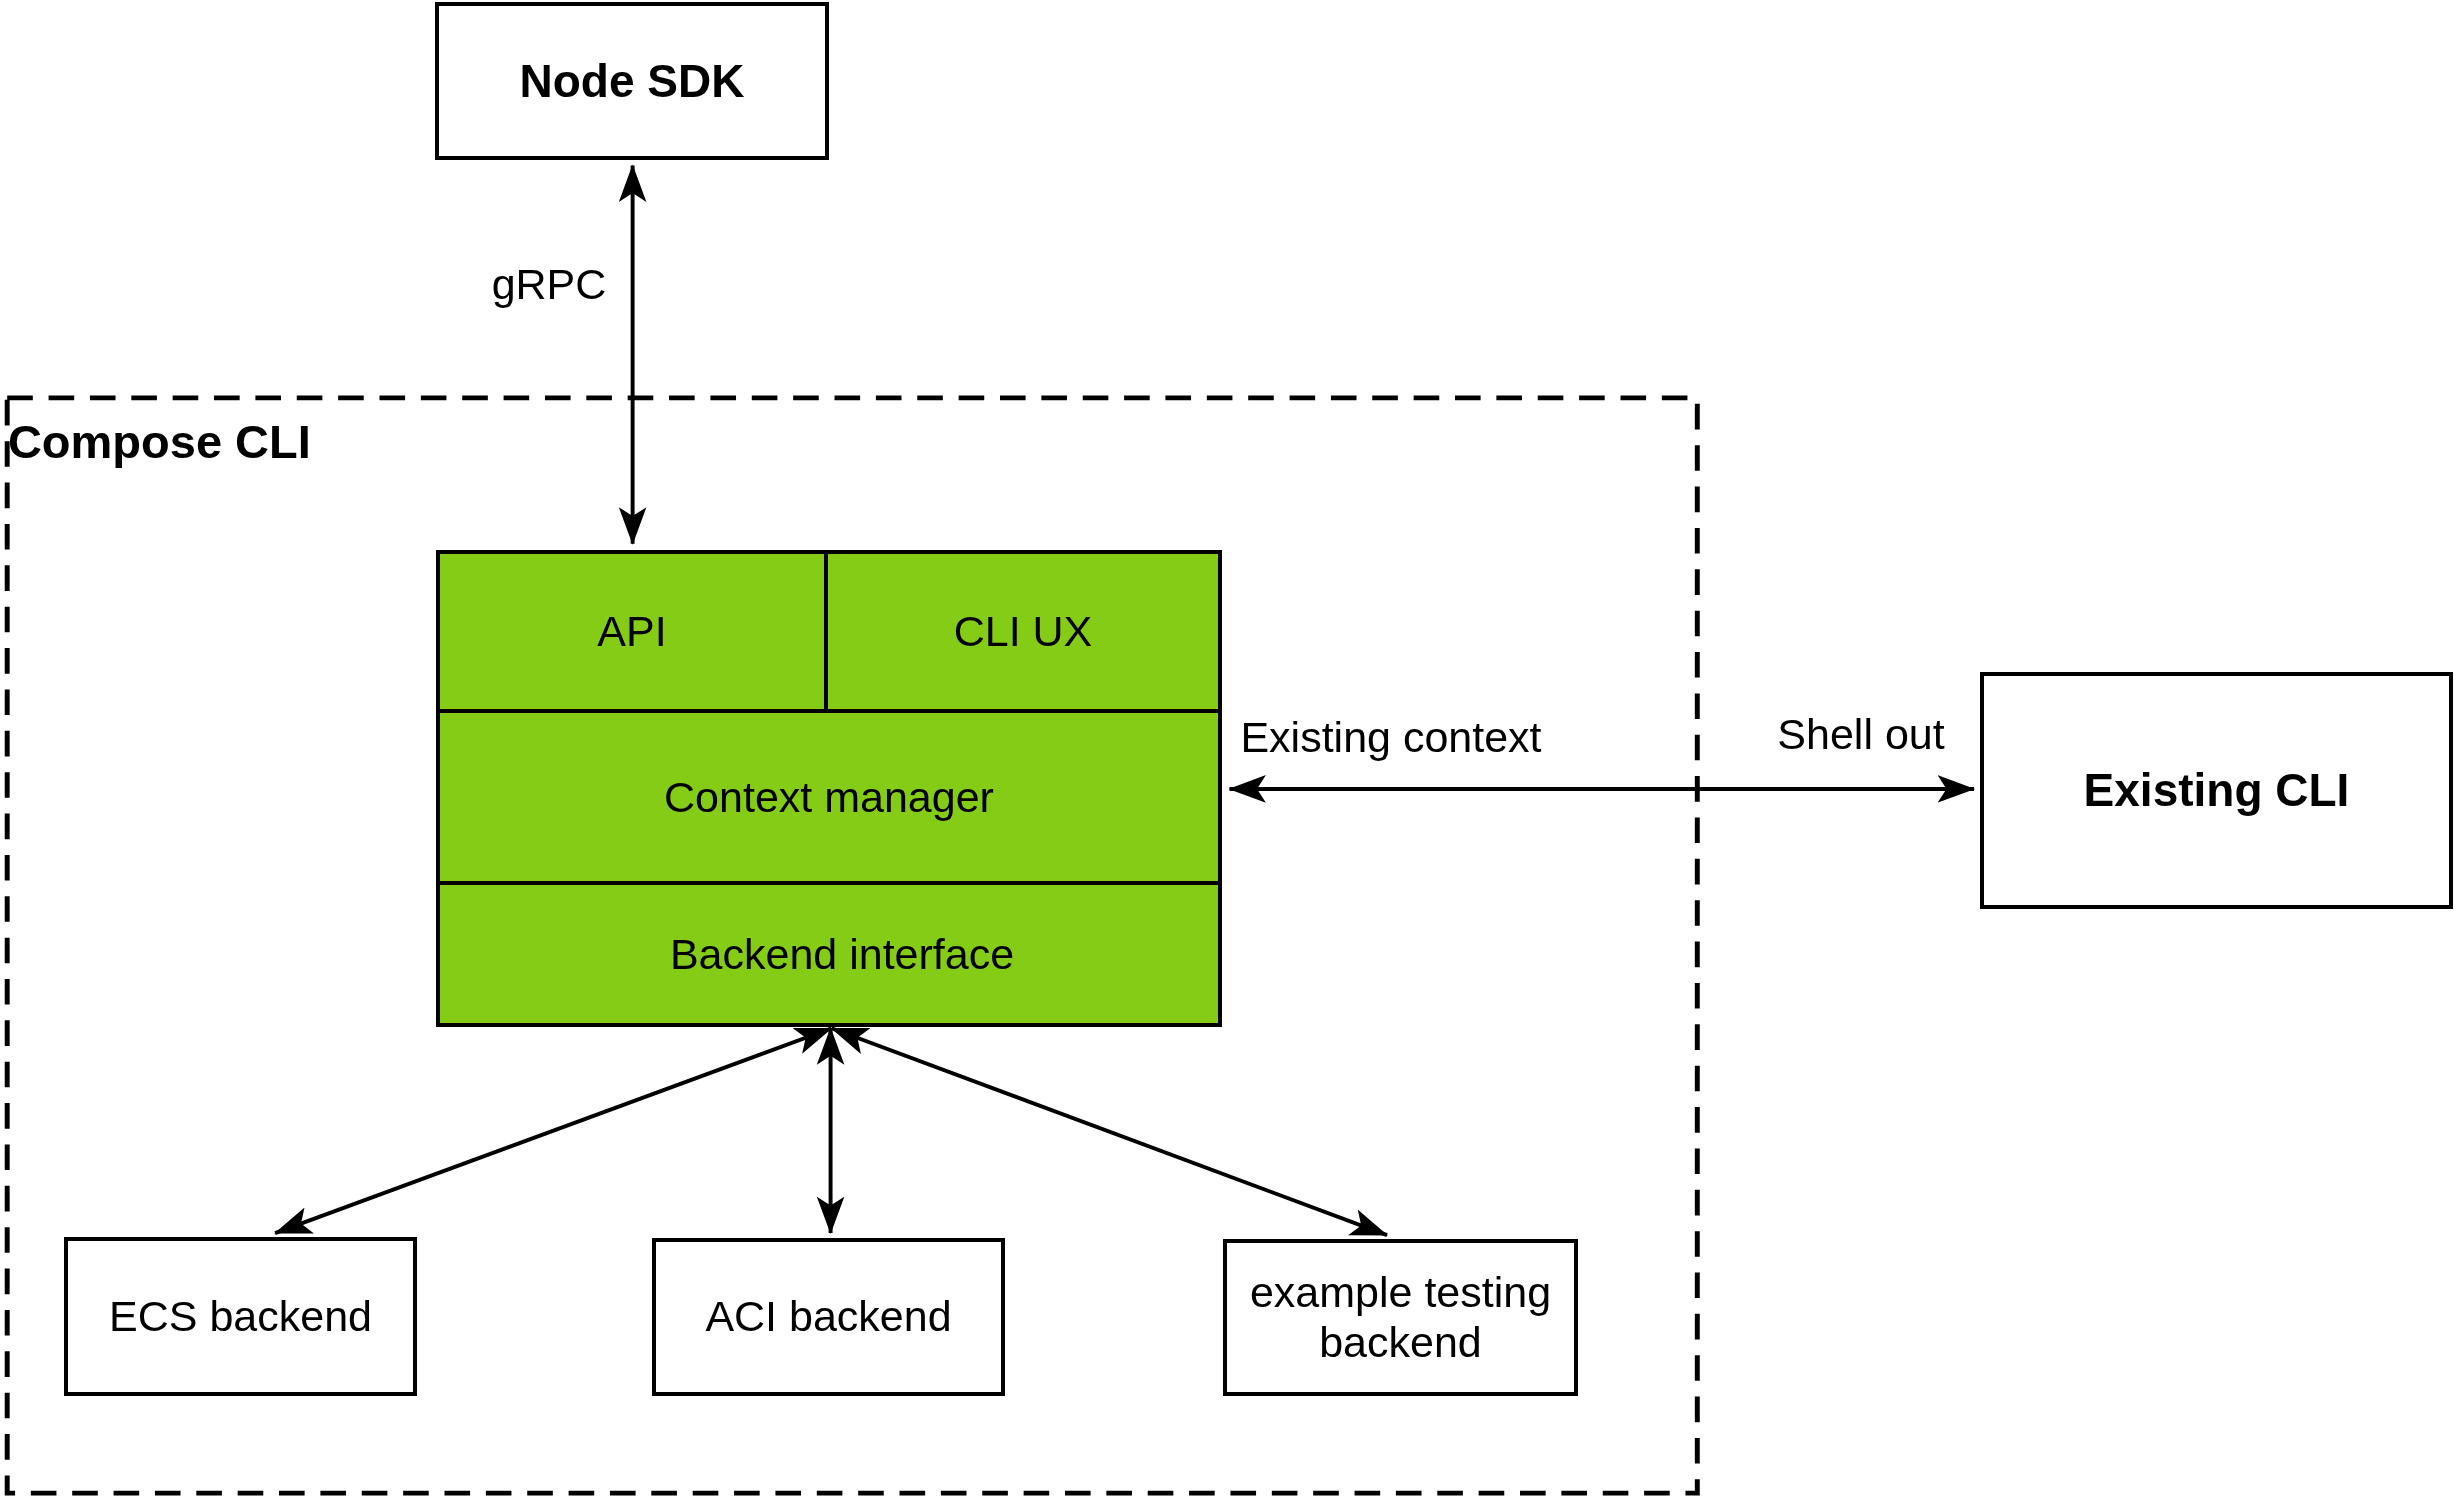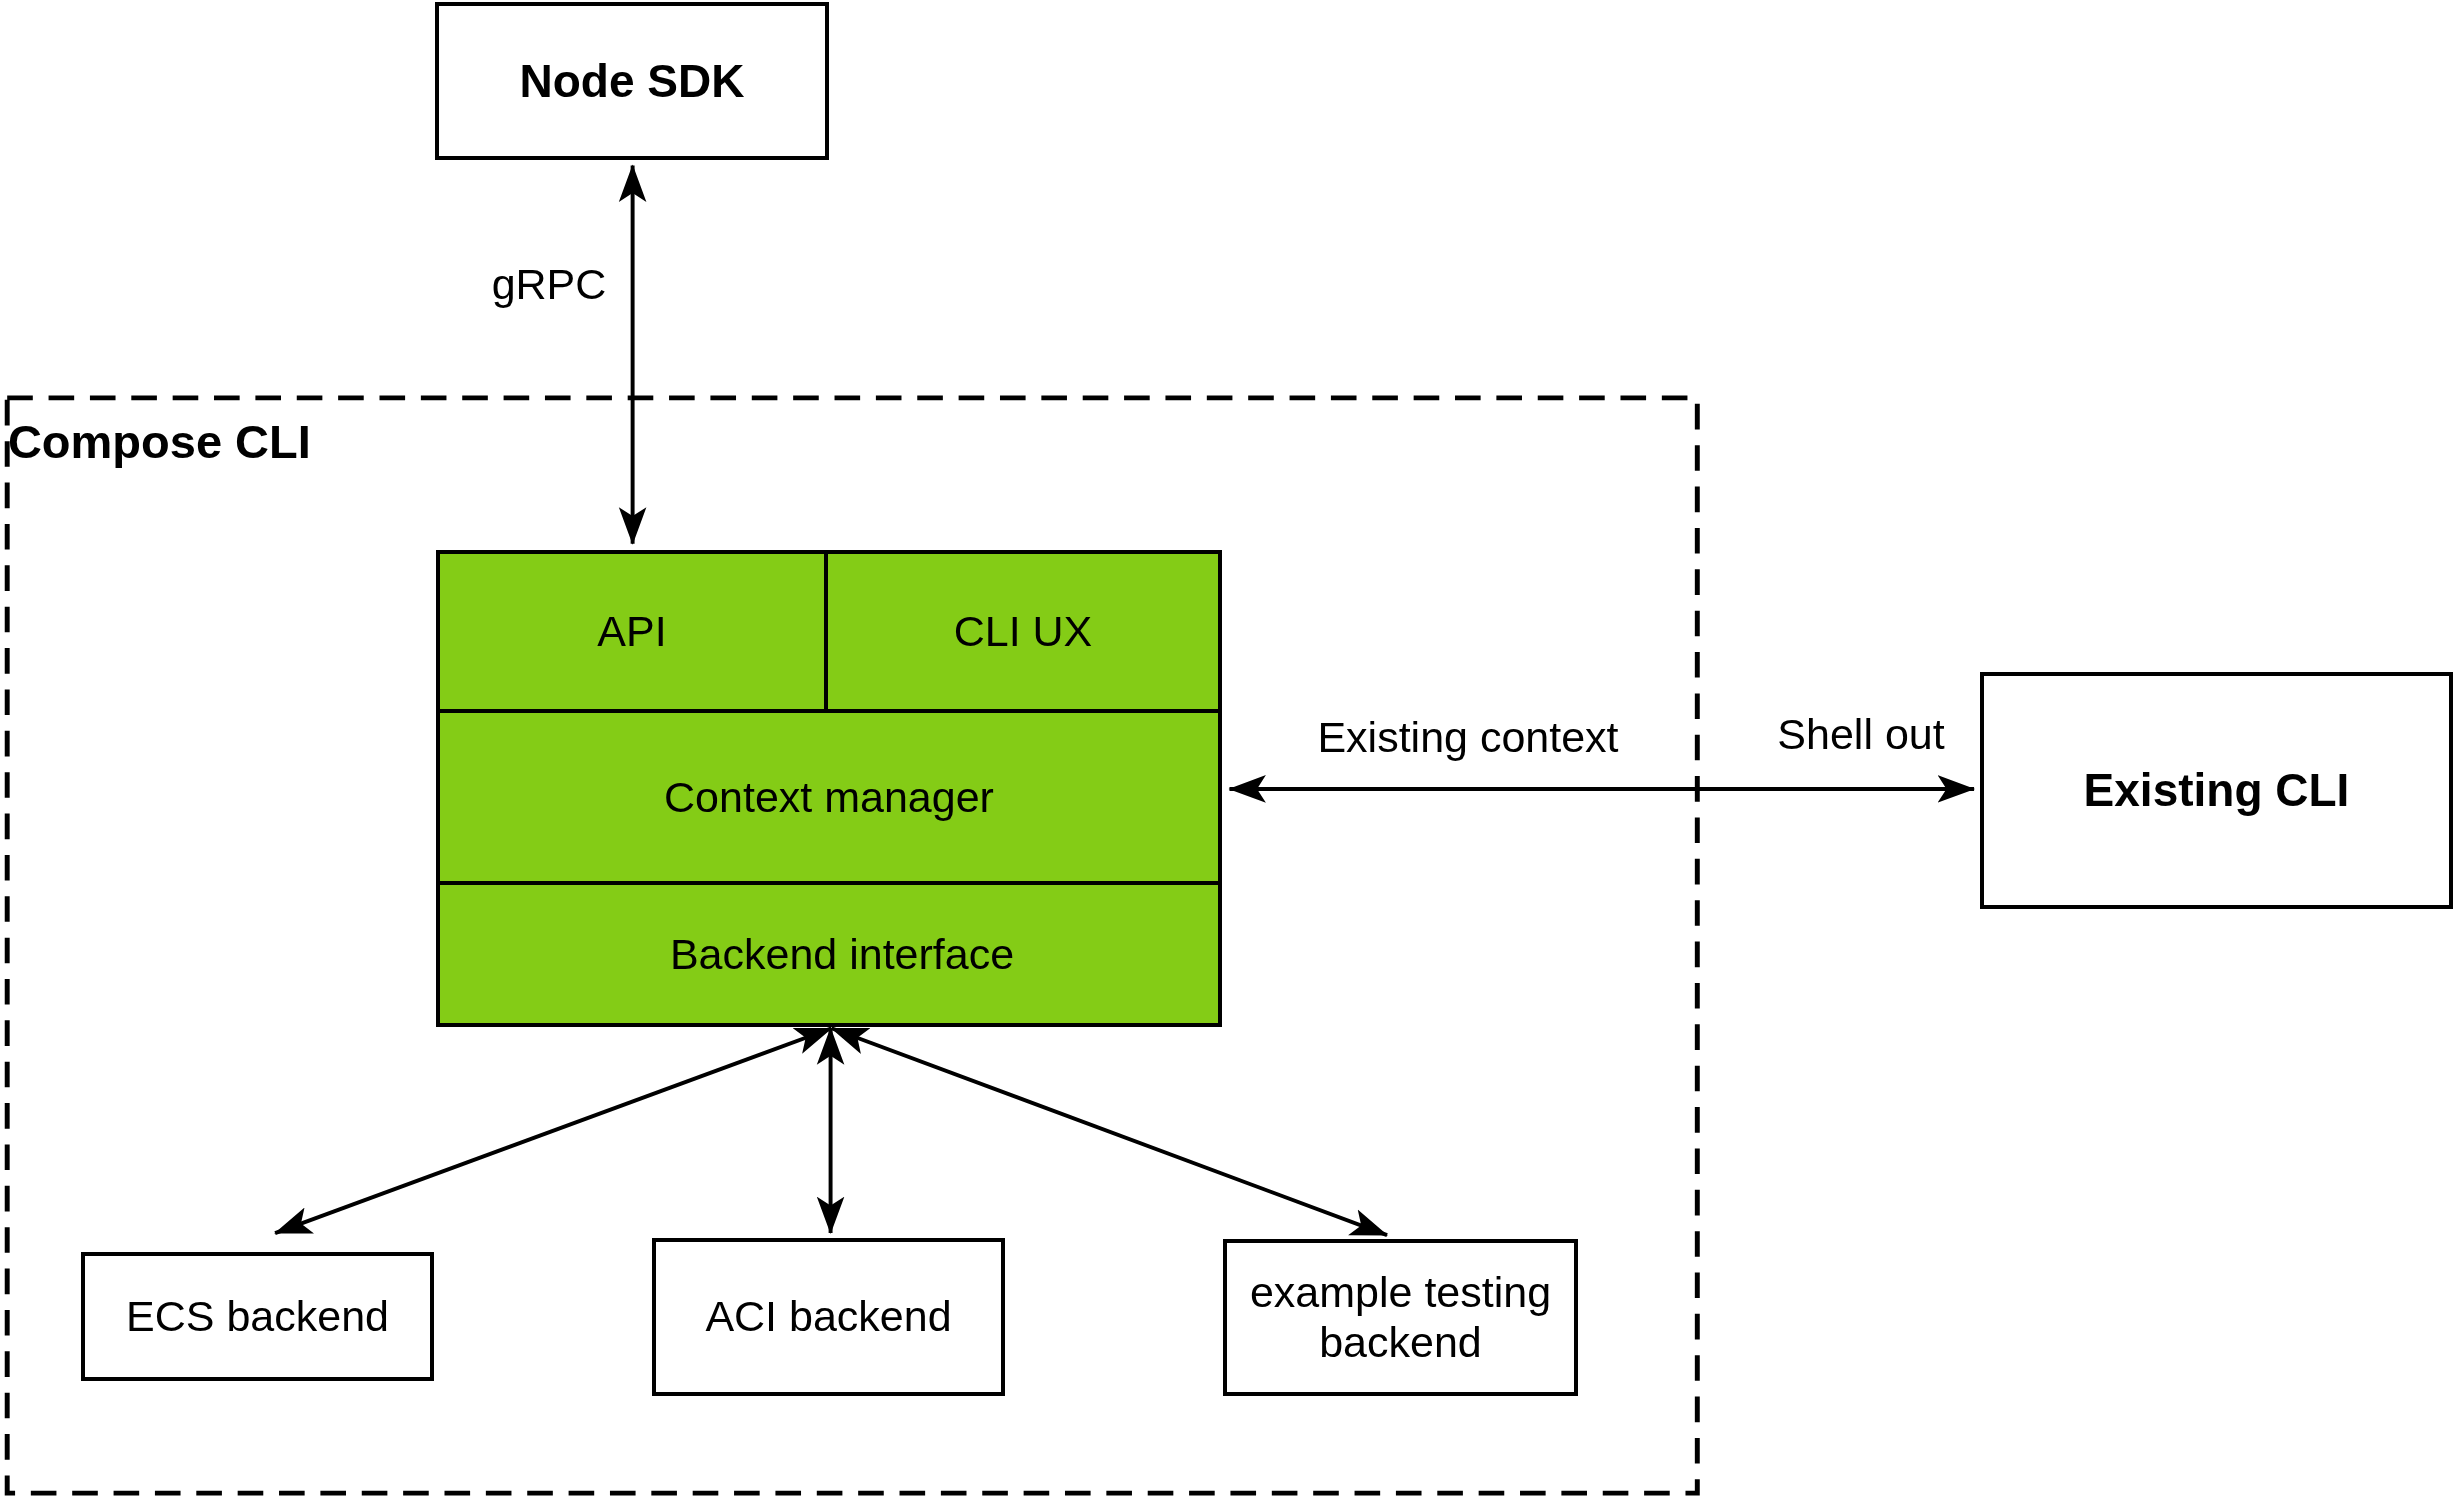--- a/index.html
+++ b/index.html
@@ -145,28 +145,28 @@
       </div>
     </div>
     <div class="row2">
       <span>Context manager</span>
     </div>
     <div class="row3">
       <span>Backend interface</span>
     </div>
   </div>
 
-  <div class="float-label" style="left:1468px; top:737px;">Existing context</div>
+  <div class="float-label" style="left:1391px; top:737px;">Existing context</div>
   <div class="float-label" style="left:1837px; top:734px;margin-left:24px;">Shell out</div>
 
   <div class="box bold" style="left:1980px; top:672px; width:473px; height:237px;">
     <span>Existing CLI</span>
   </div>
 
-  <div class="box" style="left:81px; top:1237px; width:353px; height:129px;margin-top:15px;">
+  <div class="box" style="left:64px; top:1237px; width:353px; height:159px;">
     <span>ECS backend</span>
   </div>
   <div class="box" style="left:652px; top:1238px; width:353px; height:158px;">
     <span>ACI backend</span>
   </div>
   <div class="box" id="example-box" style="left:1223px; top:1239px; width:355px; height:157px;">
     <span>example testing backend</span>
   </div>
 
 </div>

